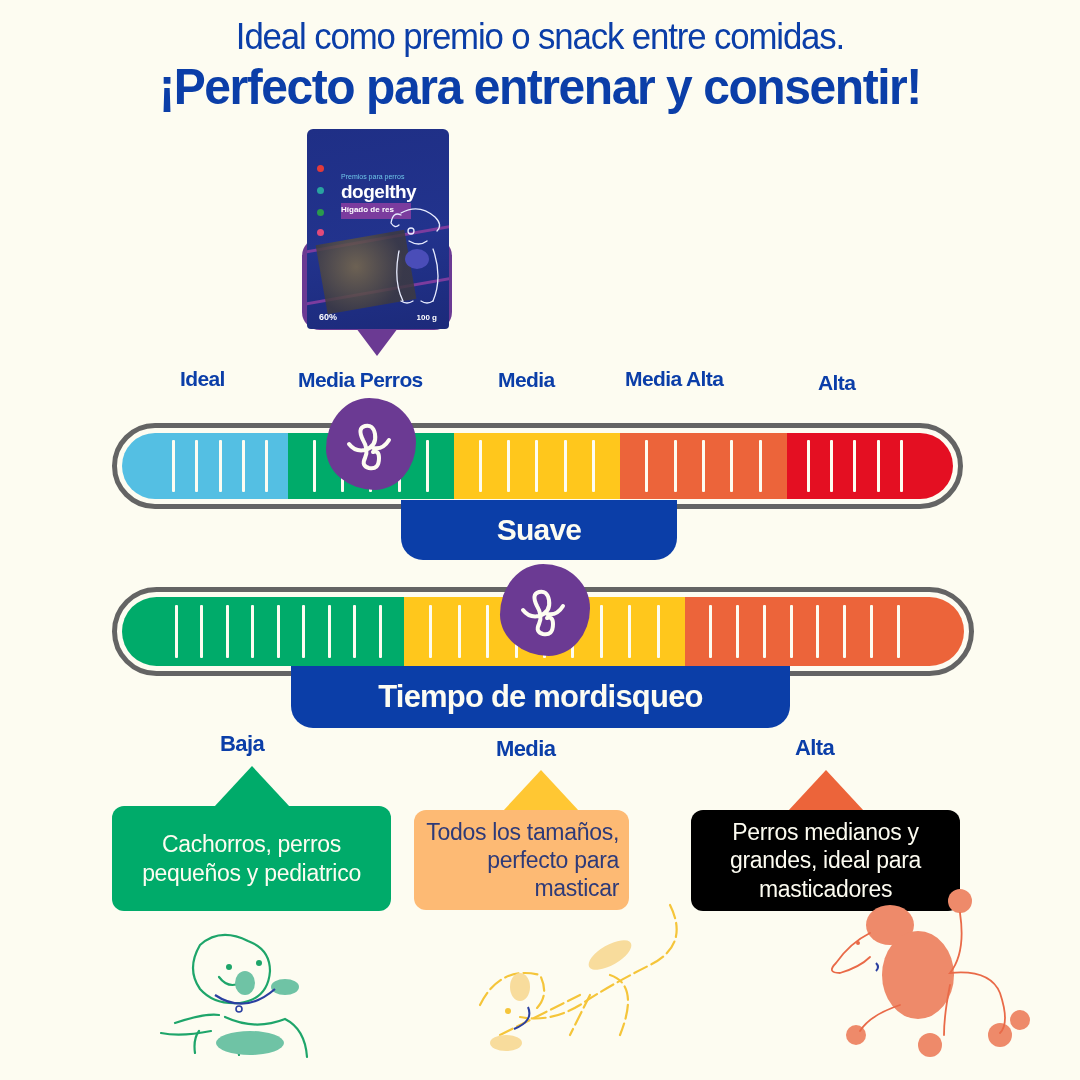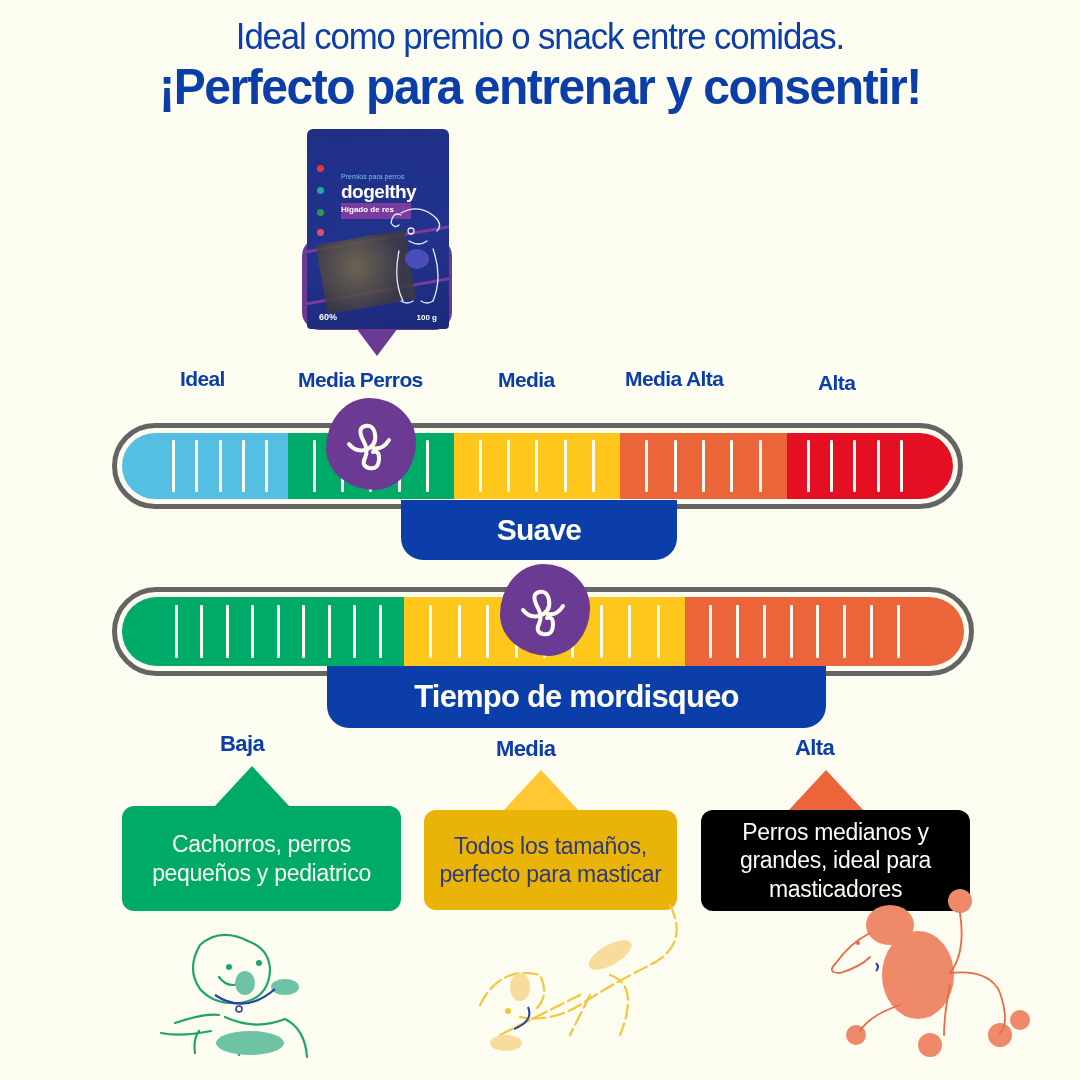--- a/index.html
+++ b/index.html
@@ -28,21 +28,21 @@
   .bar-outer { border: 5px solid #646464; background: #fdfcf1; border-radius: 50px; }
   .bar-inner { position: absolute; display: flex; overflow: hidden; border-radius: 40px; }
   .seg { height: 100%; position: relative; display: flex; justify-content: space-evenly; align-items: center; }
   .tick { width: 3px; height: 78%; background: #fdfcf1; border-radius: 1px; }
 
   .tab { background: #0b3ea8; color: #fdfcf1; font-weight: 700; display: flex; align-items: center; justify-content: center; border-radius: 0 0 22px 22px; letter-spacing: -0.8px; }
 
   .marker { width: 90px; height: 92px; background: #6b3a93; border-radius: 48% 52% 46% 54% / 55% 48% 52% 45%; display: flex; align-items: center; justify-content: center; }
 
   .cat-label { font-size: 22px; font-weight: 700; color: #0b3ea8; letter-spacing: -0.6px; }
-  .bubble { border-radius: 12px; display: flex; align-items: center; justify-content: center; text-align: center; font-size: 23px; line-height: 1.22; letter-spacing: -0.3px; padding: 0 10px; margin-left: 10px; }
+  .bubble { border-radius: 12px; display: flex; align-items: center; justify-content: center; text-align: center; font-size: 23px; line-height: 1.22; letter-spacing: -0.3px; padding: 0 10px; }
   .bubble-arrow { width: 0; height: 0; border-left: 38px solid transparent; border-right: 38px solid transparent; }
 </style>
 </head>
 <body>
 
 <div class="abs subtitle">Ideal como premio o snack entre comidas.</div>
 <div class="abs title">¡Perfecto para entrenar y consentir!</div>
 
 <div class="abs pouch-bg"></div>
 <div class="abs pouch-pointer"></div>
@@ -155,36 +155,36 @@
       <i class="tick"></i>
       <i class="tick"></i>
       <i class="tick"></i>
       <i class="tick"></i>
       <i class="tick"></i>
       <i class="tick"></i>
       <i class="tick"></i>
       <span style="width:16px"></span>
   </div>
 </div>
-<div class="abs tab" style="left:291px;top:666px;width:499px;height:62px;font-size:31px;margin-left:36px;">Tiempo de mordisqueo</div>
+<div class="abs tab" style="left:291px;top:666px;width:499px;height:62px;font-size:31px;">Tiempo de mordisqueo</div>
 <div class="abs marker" style="left:500px;top:564px;">
   <svg width="60" height="60" viewBox="0 0 60 60">
     <path d="M8 30 q6 8 16 6 q12 -4 10 -16 q-2 -10 -10 -8 q-8 2 -2 14 q6 10 2 18 q-4 8 4 10 q10 2 10 -10 q0 -8 -6 -6 M32 34 q10 2 16 -8" fill="none" stroke="#fdfcf1" stroke-width="4" stroke-linecap="round"></path>
   </svg>
 </div>
 
 <div class="abs cat-label" style="left:220px;top:731px;text-align:center;">Baja</div>
 <div class="abs cat-label" style="left:496px;top:736px;">Media</div>
 <div class="abs cat-label" style="left:795px;top:735px;">Alta</div>
 
 <div class="abs bubble-arrow" style="left:214px;top:766px;border-bottom:41px solid #00ab6a;"></div>
 <div class="abs bubble" style="left:112px;top:806px;width:279px;height:105px;background:#00ab6a;color:#fdfcf1;">Cachorros, perros pequeños y pediatrico</div>
 
 <div class="abs bubble-arrow" style="left:503px;top:770px;border-bottom:41px solid #ffc733;"></div>
-<div class="abs bubble" style="left:414px;top:810px;width:253px;height:100px;background:#eab308;color:#2e3a78;">Todos los tamaños, perfecto para masticar</div>
+<div class="abs bubble" style="left:414px;top:810px;width:215px;height:100px;background:#fdba74;color:#2e3a78;text-align:right;">Todos los tamaños, perfecto para masticar</div>
 
 <div class="abs bubble-arrow" style="left:788px;top:770px;border-bottom:41px solid #ec643a;"></div>
 <div class="abs bubble" style="left:691px;top:810px;width:269px;height:101px;background:#000000;color:#fdfcf1;">Perros medianos y grandes, ideal para masticadores</div>
 
 <svg class="abs" style="left:155px;top:925px;" width="180" height="135" viewBox="0 0 180 135">
   <g fill="none" stroke="#1ea56a" stroke-width="2.2" stroke-linecap="round">
     <path d="M45 20 q20 -18 48 -4 q22 8 22 30 q-2 28 -30 32 q-26 2 -40 -14 q-14 -20 0 -44z"></path>
     <path d="M20 98 q30 -10 44 -8 M6 108 q20 4 50 -2"></path>
     <path d="M70 92 q30 14 60 2 q20 10 22 38 M84 130 q-2 -10 6 -20 M40 128 q-2 -14 4 -22"></path>
     <path d="M64 52 q12 16 30 0"></path>

